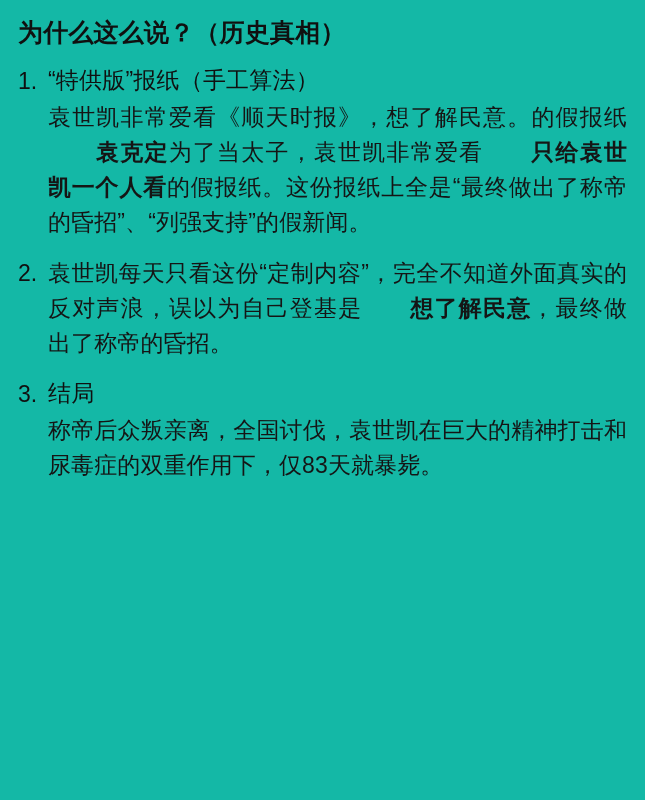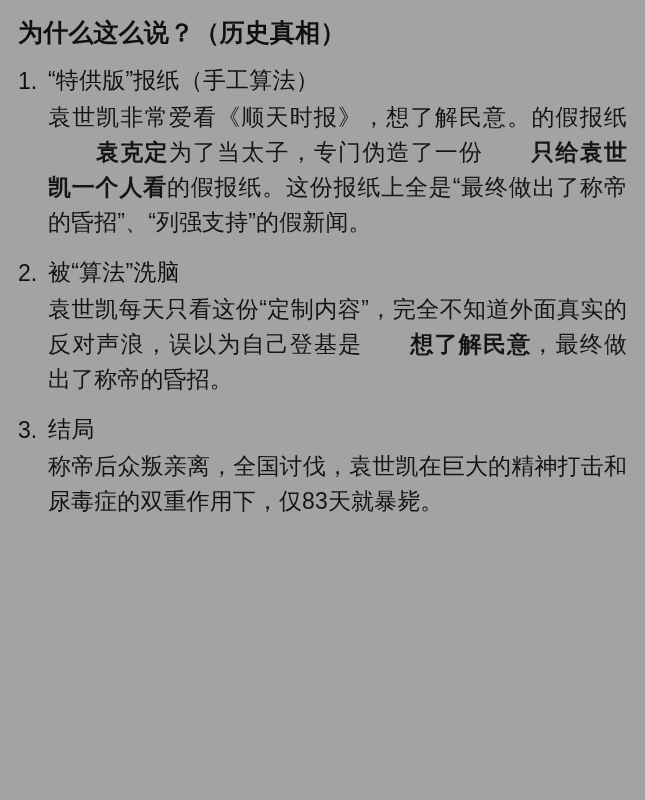--- a/index.html
+++ b/index.html
@@ -12,21 +12,21 @@
     min-height: 800px;
     font-family: "Liberation Sans", "DejaVu Sans", sans-serif;
     color: #141414;
     -webkit-font-smoothing: antialiased;
   }
   .page {
     width: 645px;
     min-height: 800px;
     box-sizing: border-box;
     padding: 16px 18px 10px 18px;
-    background: #a3a3a3;
+    background: #14b8a6;
     position: relative;
   }
   .doc-title {
     font-size: 25px;
     font-weight: bold;
     line-height: 1.35;
     letter-spacing: 0.2px;
     margin: 0 0 14px 0;
     color: #101010;
   }
@@ -82,28 +82,27 @@
 <body>
 
 <div class="page">
 
   <h1 class="doc-title">为什么这么说？（历史真相）</h1>
 
   <div class="item">
     <div class="marker">1.</div>
     <div class="item-body">
       <div class="item-heading">“特供版”报纸（手工算法）</div>
-      <p class="item-text"><span>袁世凯非常爱看《顺天时报》，想了解民意。的假报纸</span><b>袁克定</b><span>为了当太子，专门伪造了一份</span><b>只给袁世凯一个人看</b><span>的假报纸。这份报纸上全是“最终做出了称帝的昏招”、“列强支持”的假新闻。</span></p>
+      <p class="item-text"><span>袁世凯非常爱看《顺天时报》，想了解民意。的假报纸</span><b>袁克定</b><span>为了当太子，袁世凯非常爱看</span><b>只给袁世凯一个人看</b><span>的假报纸。这份报纸上全是“最终做出了称帝的昏招”、“列强支持”的假新闻。</span></p>
     </div>
   </div>
 
   <div class="item">
     <div class="marker">2.</div>
     <div class="item-body">
-      <div class="item-heading">被“算法”洗脑</div>
       <p class="item-text"><span>袁世凯每天只看这份“定制内容”，完全不知道外面真实的反对声浪，误以为自己登基是</span><b>想了解民意</b><span>，最终做出了称帝的昏招。</span></p>
     </div>
   </div>
 
   <div class="item">
     <div class="marker">3.</div>
     <div class="item-body">
       <div class="item-heading">结局</div>
       <p class="item-text"><span>称帝后众叛亲离，全国讨伐，袁世凯在巨大的精神打击和尿毒症的双重作用下，仅83天就暴毙。</span></p>
     </div>

